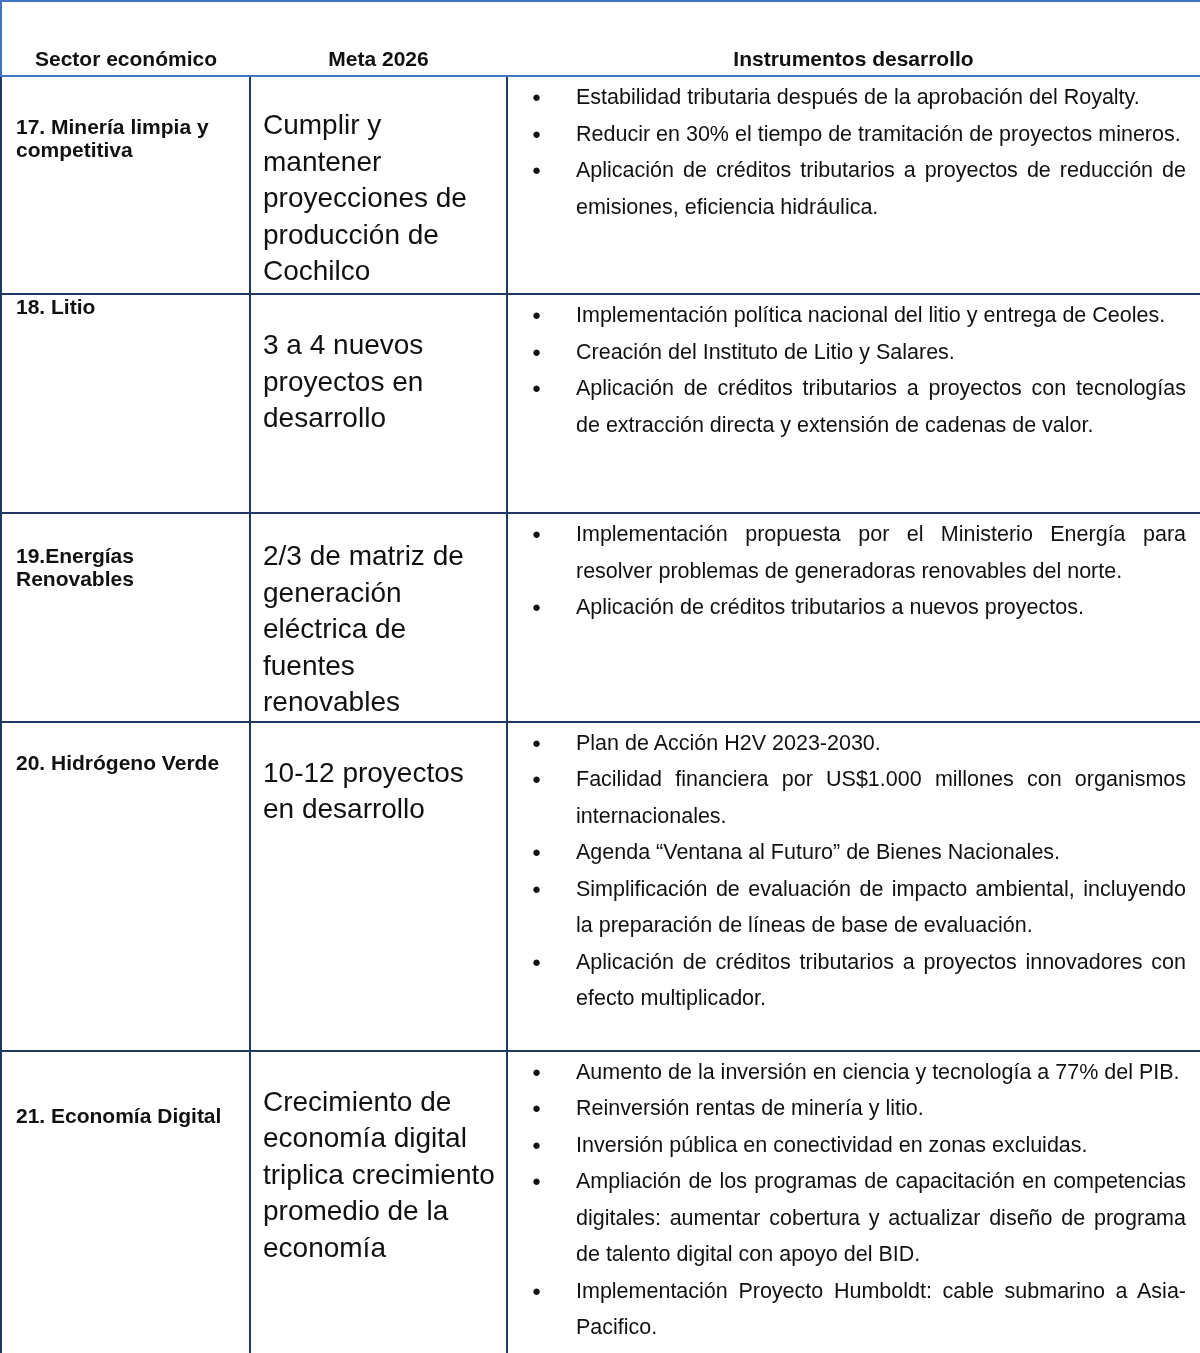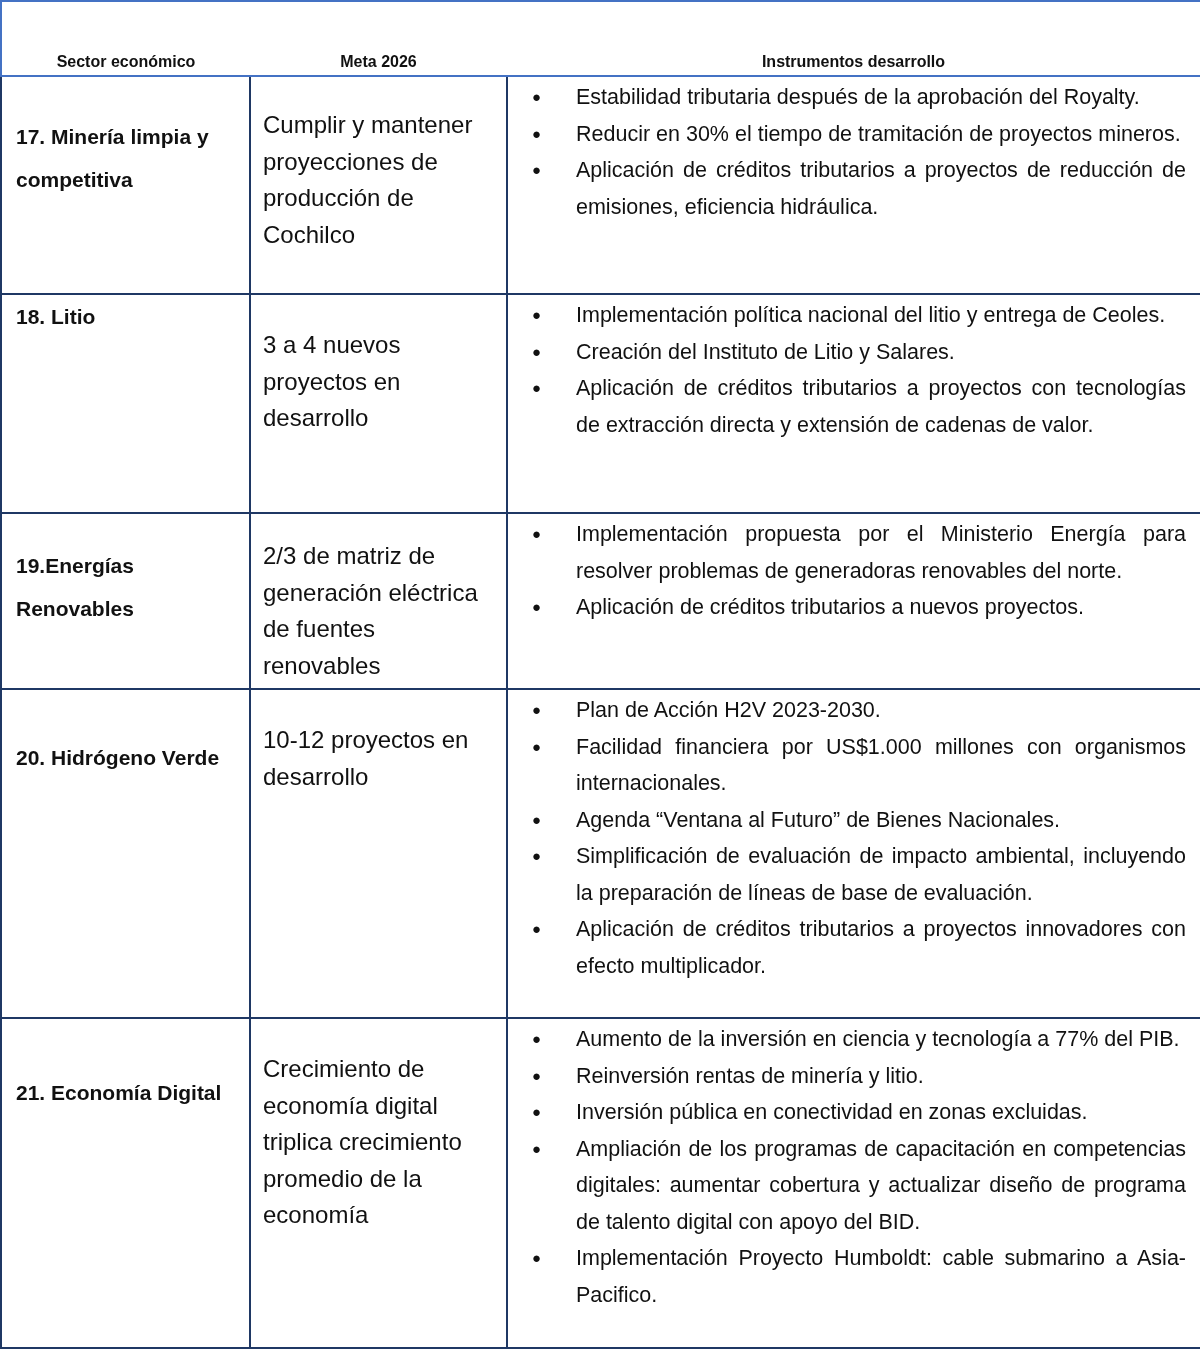--- a/index.html
+++ b/index.html
@@ -1,22 +1,22 @@
 <!DOCTYPE html>
 <html><head>
 <meta charset="utf-8">
 <style>
   html, body { margin:0; padding:0; background:#fff; }
   body { width:1200px; height:1353px; overflow:hidden; font-family:"Liberation Sans", sans-serif; color:#111; }
   table { border-collapse:collapse; width:1200px; table-layout:fixed; border:2px solid #4472c4; }
   col.c1 { width:249px; } col.c2 { width:257px; } col.c3 { width:694px; }
   th, td { border:2px solid #1f3864; vertical-align:top; padding:0; }
-  thead th { border-top:2px solid #4472c4; border-left:none; border-right:none; border-bottom:2px solid #4472c4; height:69px; vertical-align:bottom; font-weight:bold; font-size:16px; text-align:center; padding-bottom:4px; }
-  .sector { font-weight:bold; font-size:21px; line-height:43px; padding:0 8px 0 14px; }
-  .meta { font-size:24px; line-height:36.5px; padding:0 10px 0 12px; }
+  thead th { border-top:2px solid #4472c4; border-left:none; border-right:none; border-bottom:2px solid #4472c4; height:69px; vertical-align:bottom; font-weight:bold; font-size:21px; text-align:center; padding-bottom:4px; }
+  .sector { font-weight:bold; font-size:21px; line-height:23px; padding:0 8px 0 14px; }
+  .meta { font-size:28px; line-height:36.5px; padding:0 10px 0 12px; }
   .instr { padding:2px 14px 4px 20px; }
   .instr ul { list-style:none; margin:0; padding:0; }
   .instr li { position:relative; padding-left:48px; font-size:21.5px; line-height:36.5px; text-align:justify; }
   .instr li .bullet { position:absolute; left:4px; top:0; font-size:15px; }
   tr.r17 td { height:216px; } tr.r18 td { height:217px; } tr.r19 td { height:174px; } tr.r20 td { height:327px; } tr.r21 td { height:328px; }
 </style>
 </head>
 <body>
 
 <table>
@@ -78,21 +78,21 @@
           <div class="instr">
             <ul>
               <li><span class="bullet">●</span><span>Implementación propuesta por el Ministerio Energía para resolver problemas de generadoras renovables del norte.</span></li>
               <li><span class="bullet">●</span><span>Aplicación de créditos tributarios a nuevos proyectos.</span></li>
             </ul>
           </div>
         </td>
     </tr>
     <tr class="r20">
       <td>
-          <div class="sector" style="padding-top:46px">20. Hidrógeno Verde</div>
+          <div class="sector" style="padding-top:28px">20. Hidrógeno Verde</div>
         </td>
       <td>
           <div class="meta" style="padding-top:32px">10-12 proyectos en desarrollo</div>
         </td>
       <td>
           <div class="instr">
             <ul>
               <li><span class="bullet">●</span><span>Plan de Acción H2V 2023-2030.</span></li>
               <li><span class="bullet">●</span><span>Facilidad financiera por US$1.000 millones con organismos internacionales.</span></li>
               <li><span class="bullet">●</span><span>Agenda “Ventana al Futuro” de Bienes Nacionales.</span></li>

